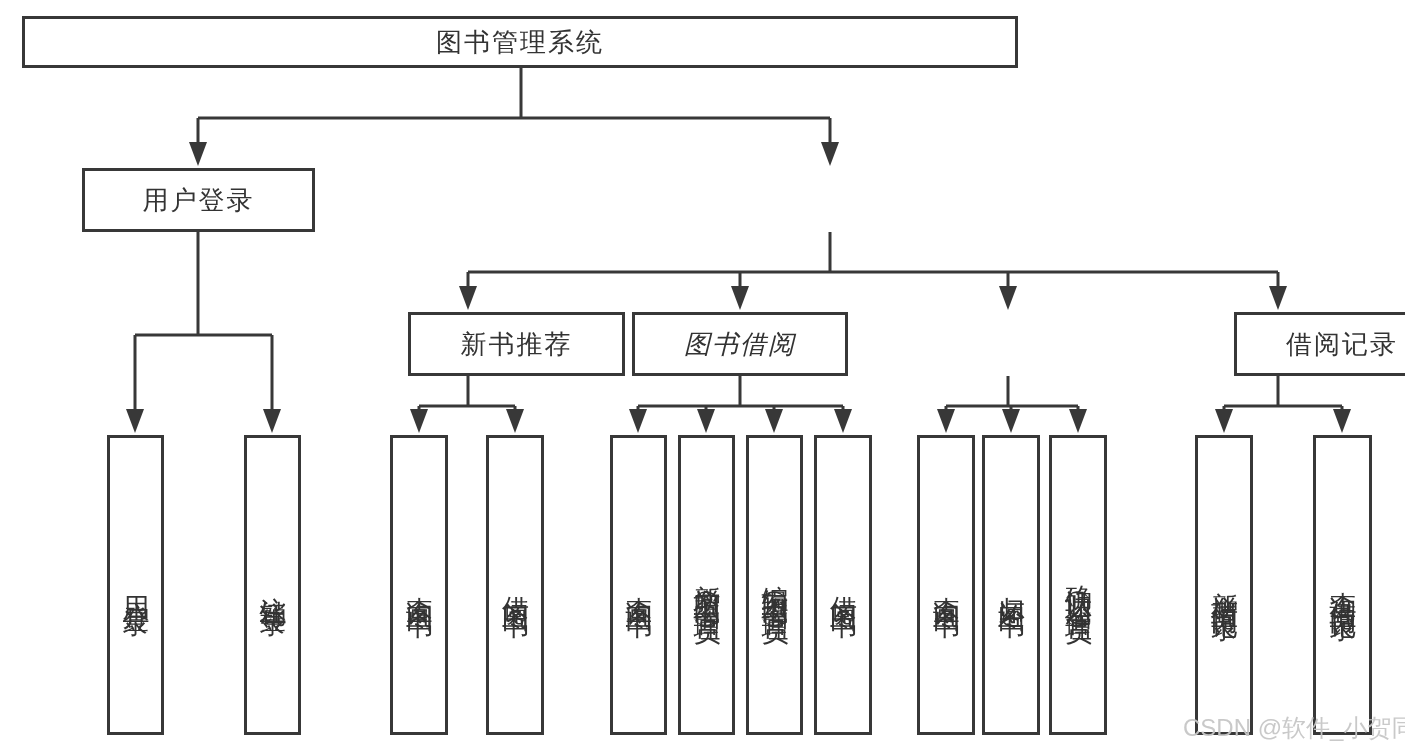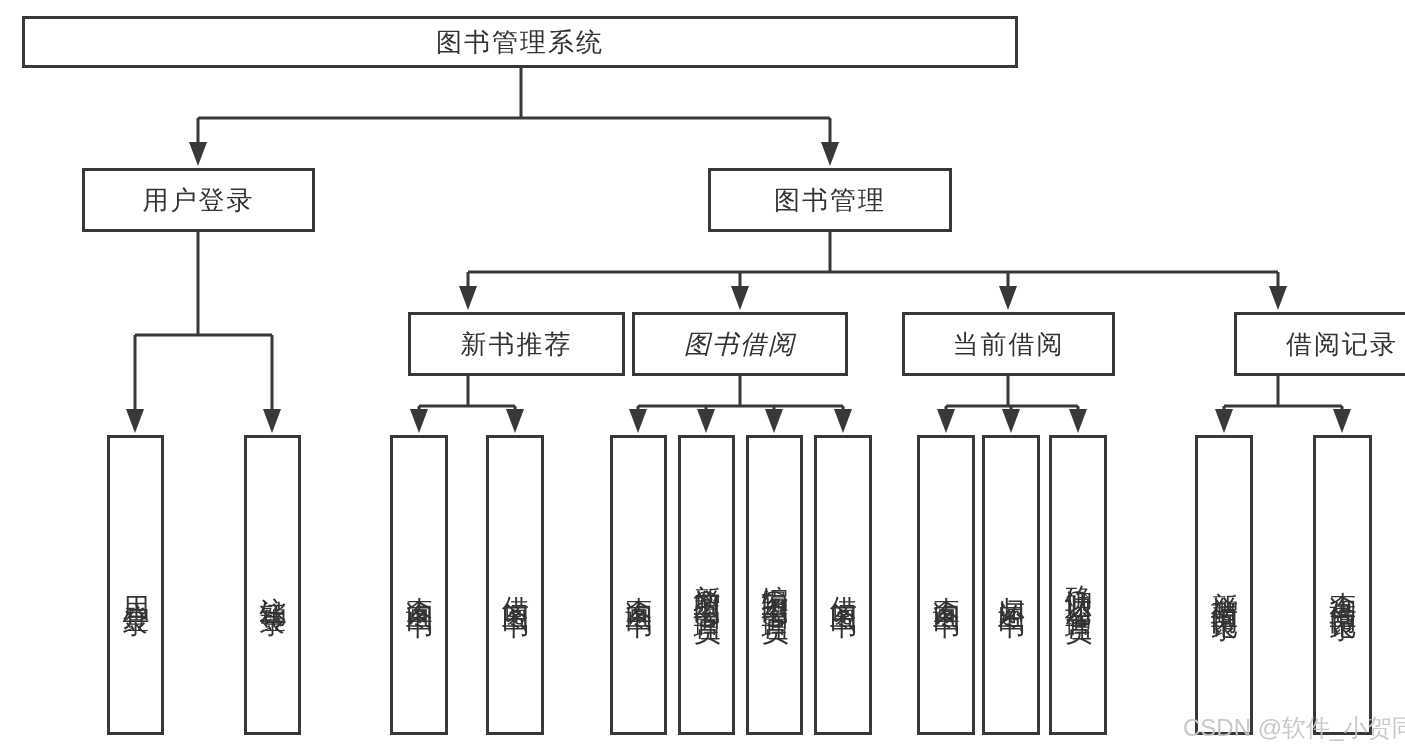--- a/index.html
+++ b/index.html
@@ -87,25 +87,23 @@
     <polygon points="1078,433 1069,409 1087,409"></polygon>
 
     <path d="M1278 376 V406 M1224 406 H1342 M1224 406 V421 M1342 406 V421"></path>
     <polygon points="1224,433 1215,409 1233,409"></polygon>
     <polygon points="1342,433 1333,409 1351,409"></polygon>
   </svg>
 
   <div class="box hbox" style="left:22px; top:16px; width:996px; height:52px;">图书管理系统</div>
 
   <div class="box hbox" style="left:82px; top:168px; width:233px; height:64px;">用户登录</div>
-  <div class="box hbox" style="left:708px; top:168px; width:244px; height:64px;">图书管理</div>
 
   <div class="box hbox" style="left:360px; top:312px; width:217px; height:64px;margin-left:48px;">新书推荐</div>
   <div class="box hbox" style="left:632px; top:312px; width:216px; height:64px;font-style:italic;">图书借阅</div>
-  <div class="box hbox" style="left:902px; top:312px; width:213px; height:64px;">当前借阅</div>
   <div class="box hbox" style="left:1234px; top:312px; width:216px; height:64px;">借阅记录</div>
 
   <div class="box vbox" style="left:107px; top:435px; width:57px; height:300px;">用户登录</div>
   <div class="box vbox" style="left:244px; top:435px; width:57px; height:300px;">注销登录</div>
 
   <div class="box vbox" style="left:390px; top:435px; width:58px; height:300px;">查询图书</div>
   <div class="box vbox" style="left:486px; top:435px; width:58px; height:300px;">借阅图书</div>
 
   <div class="box vbox" style="left:610px; top:435px; width:57px; height:300px;">查询图书</div>
   <div class="box vbox" style="left:678px; top:435px; width:57px; height:300px;">新增图书（管理员）</div>

